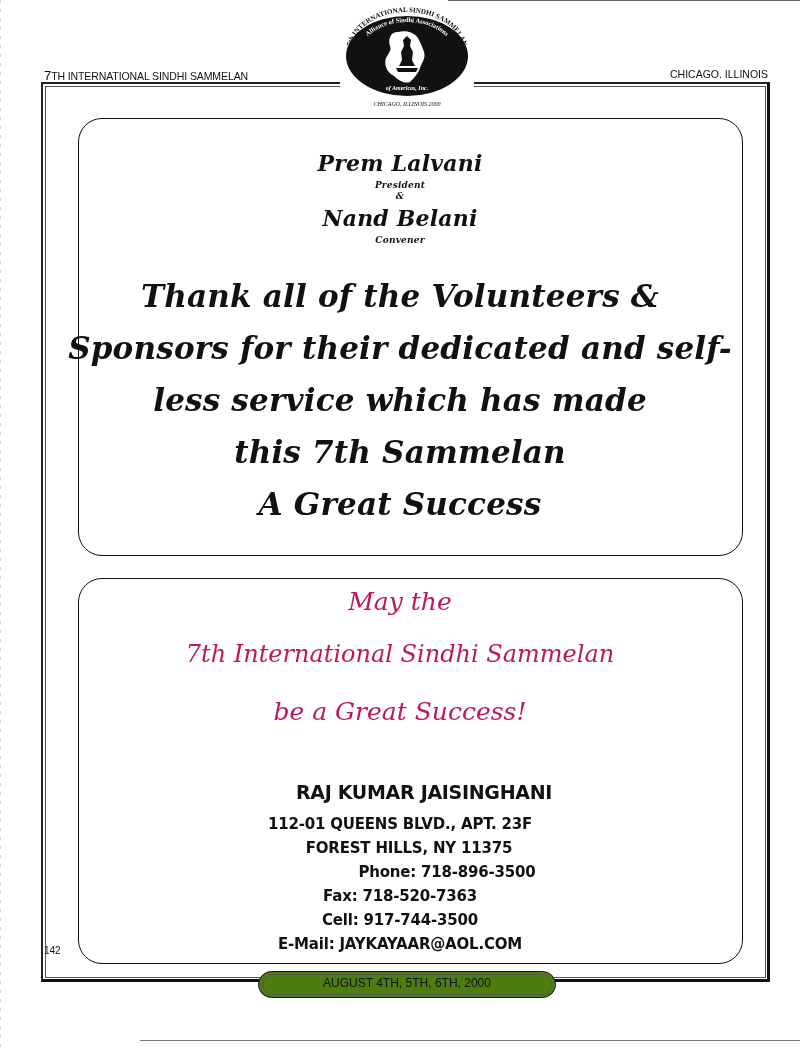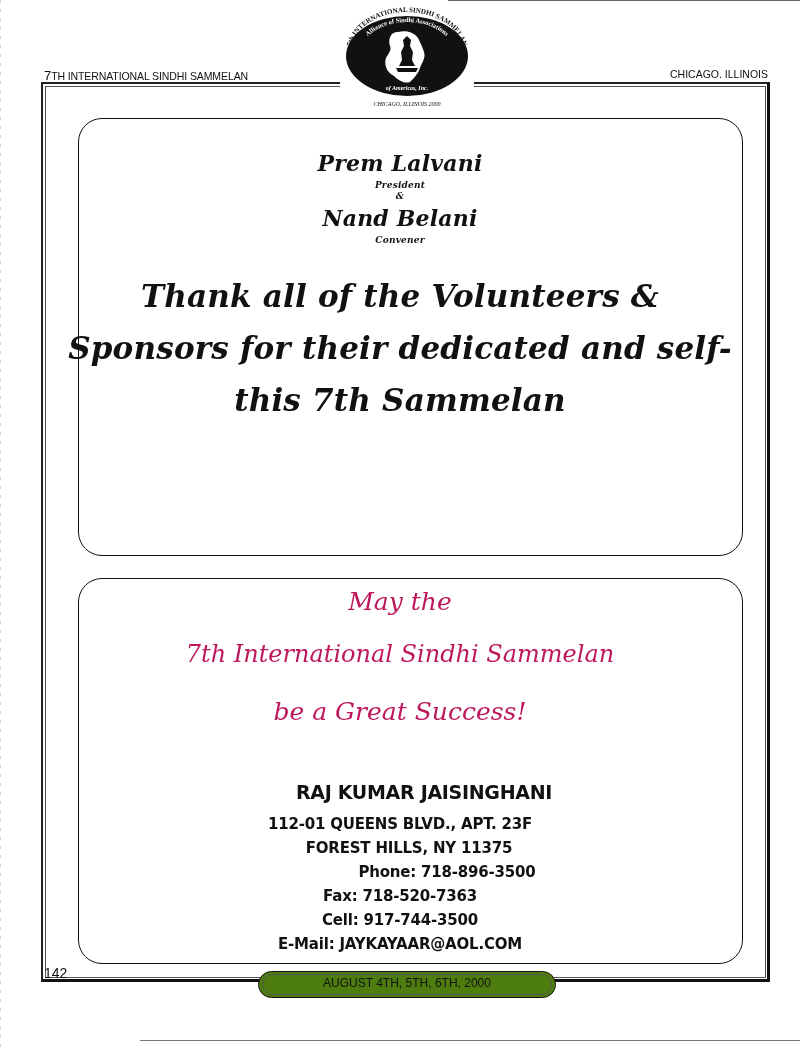--- a/index.html
+++ b/index.html
@@ -125,21 +125,21 @@
     line-height: 23px;
   }
   .date-pill-inner {
     left: 262px; top: 974px; width: 290px; height: 21px;
     border: 0.8px solid #555;
     border-radius: 11px;
     box-sizing: border-box;
     pointer-events: none;
   }
   .page-num {
-    left: 44px; top: 965px; font-size: 14px;
+    left: 44px; top: 945px; font-size: 10px;
   }
 </style>
 </head>
 <body>
 
 <div class="abs scan-top"></div>
 <div class="abs scan-left"></div>
 <div class="abs scan-bottom"></div>
 
 <div class="abs header-left">
@@ -177,21 +177,23 @@
 
 <div class="abs script name-1">Prem Lalvani</div>
 <div class="abs script role-1">President</div>
 <div class="abs script amp-1">&amp;</div>
 <div class="abs script name-2">Nand Belani</div>
 <div class="abs script role-2">Convener</div>
 
 <div class="abs script thanks">
   <div>Thank all of the Volunteers &amp;</div>
   <div>Sponsors for their dedicated and self-</div>
+  <div>less service which has made</div>
   <div>this 7th Sammelan</div>
+  <div>A Great Success</div>
 </div>
 
 <div class="abs box box-bottom"></div>
 
 <div class="abs elegant may-1">May the</div>
 <div class="abs elegant may-2">7th International Sindhi Sammelan</div>
 <div class="abs elegant may-3">be a Great Success!</div>
 
 <div class="abs contact contact-name">RAJ KUMAR JAISINGHANI</div>
 <div class="abs contact contact-line" style="top:815px;">112-01 QUEENS BLVD., APT. 23F</div>

